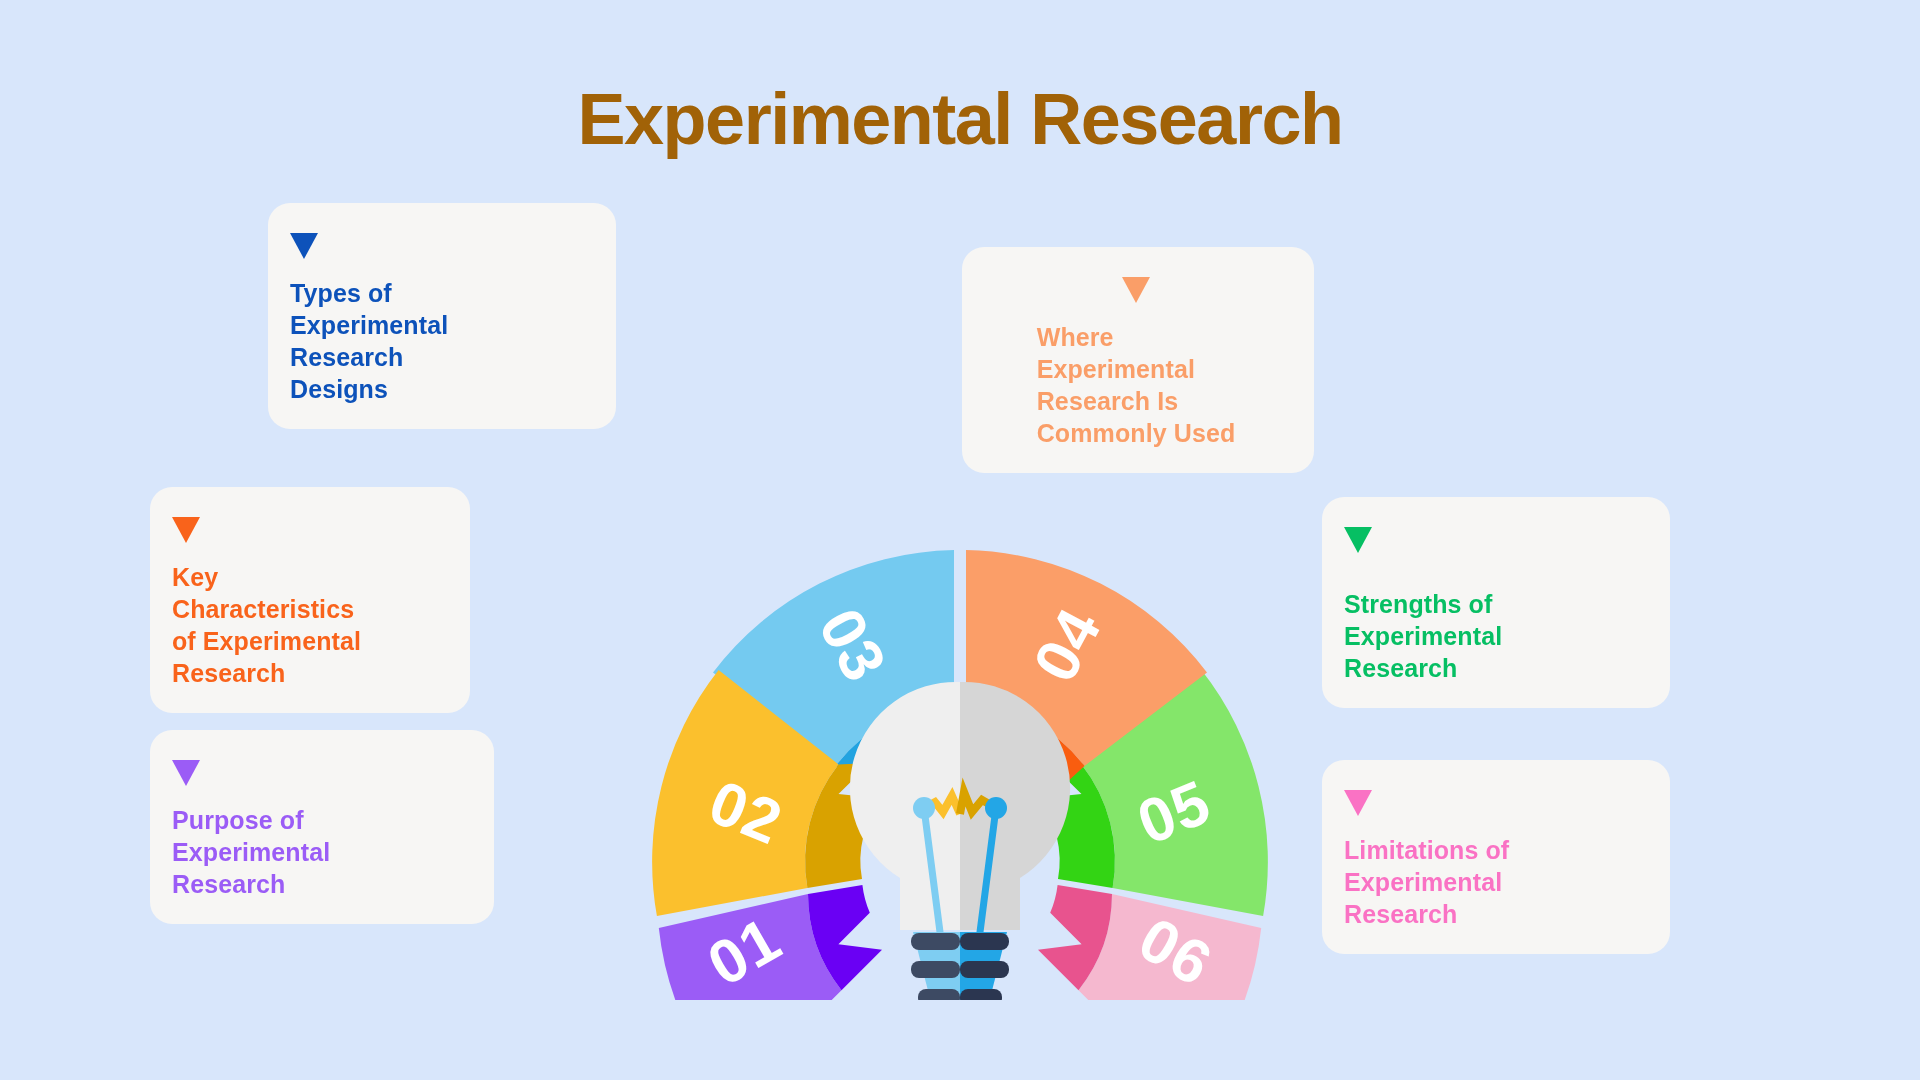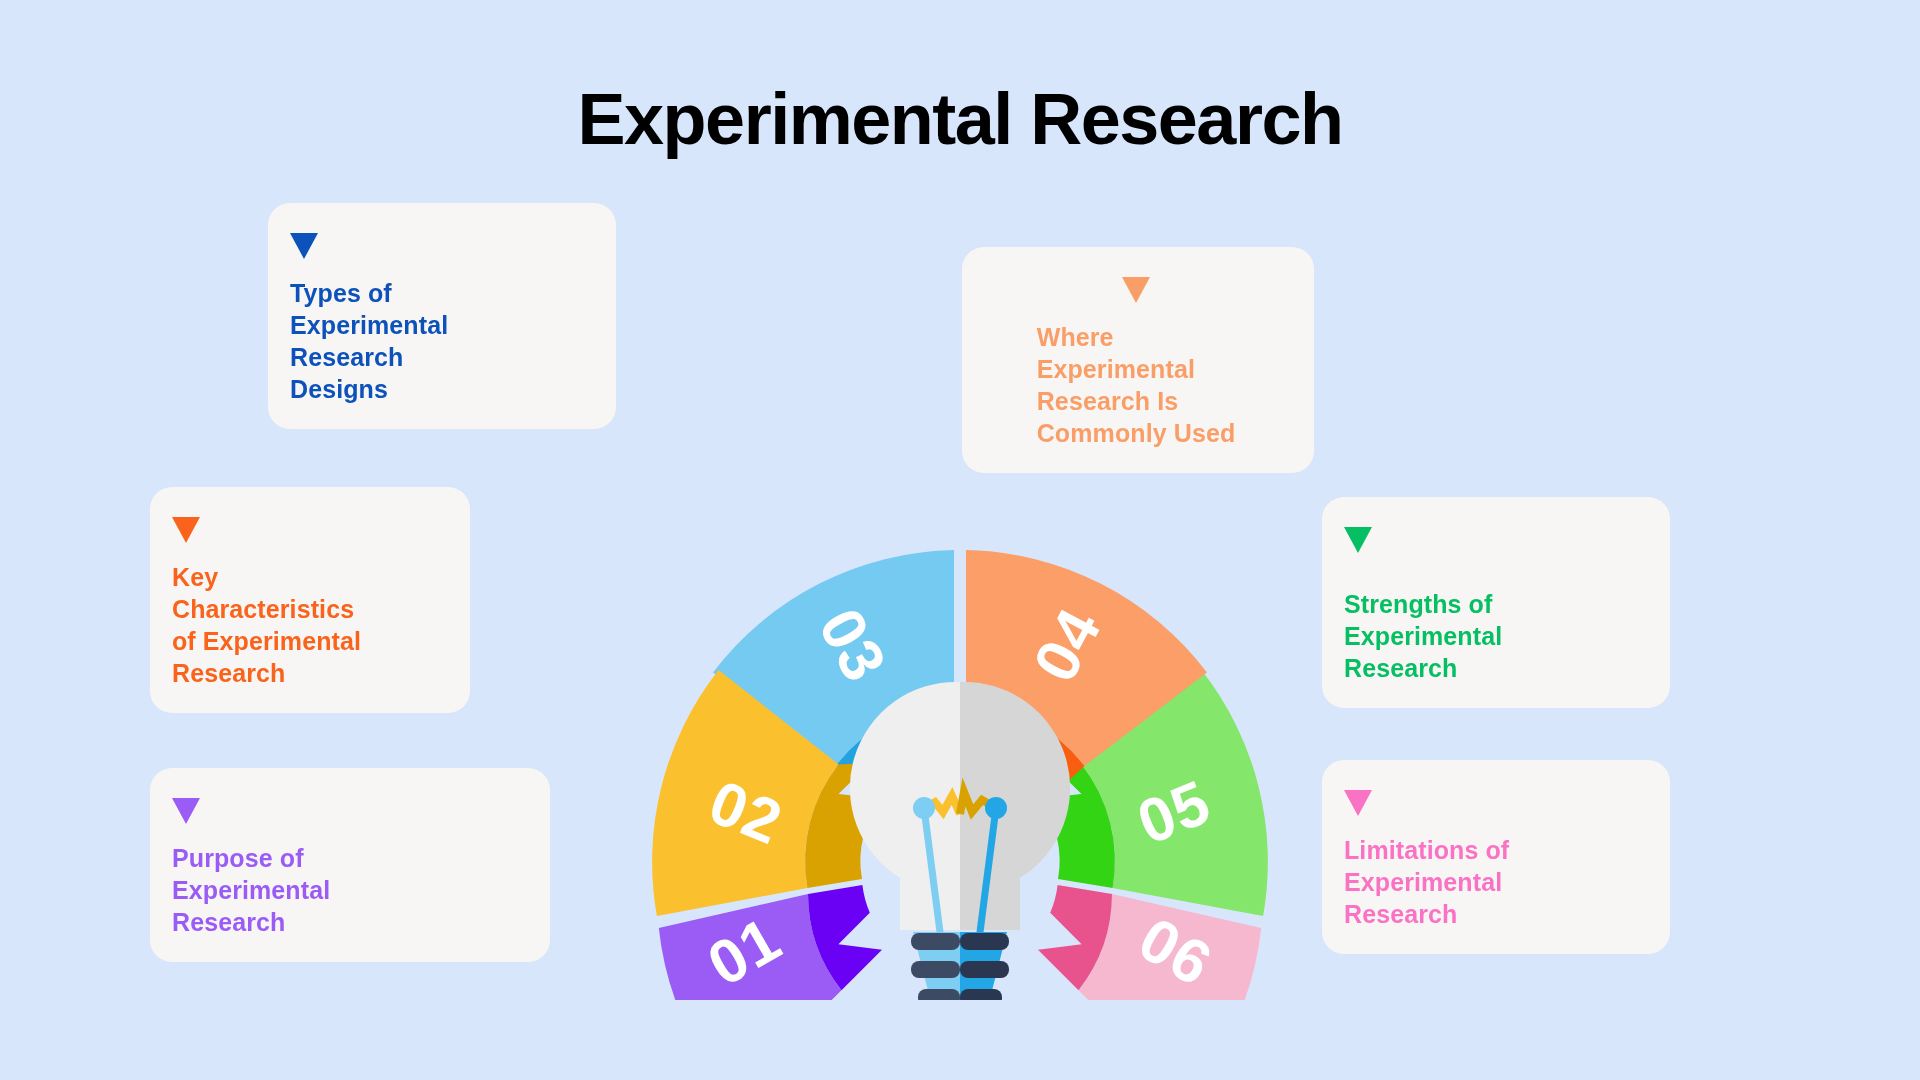--- a/index.html
+++ b/index.html
@@ -17,21 +17,21 @@
 
   
   .page-title{
     position:absolute;
     left:0; top:78px;
     width:1920px;
     text-align:center;
     font-size:72px;
     font-weight:800;
     letter-spacing:-1.5px;
-    color:#000000;
+    color:#a16207;
     font-family:"Liberation Sans", sans-serif;
   }
 
   
   .card{
     position:absolute;
     background:#f7f6f4;
     border-radius:22px;
     padding:22px 26px 24px 22px;
     display:flex;
@@ -51,21 +51,21 @@
     font-size:25px;
     font-weight:800;
     line-height:1.28;
     letter-spacing:0.1px;
     white-space:pre-line;
   }
 
   
   #card-03{ left:268px;  top:203px;  width:348px; }
   #card-02{ left:150px;  top:487px;  width:320px; }
-  #card-01{ left:150px;  top:768px;  width:400px; }
+  #card-01{ left:150px;  top:730px;  width:344px; }
   
   #card-04{ left:962px;  top:247px;  width:352px;align-items:center; }
   #card-05{ left:1322px; top:497px;  width:348px;gap:35px; }
   #card-06{ left:1322px; top:760px;  width:348px; }
 
   
   #wheel{
     position:absolute;
     left:560px; top:300px;
     width:800px; height:700px;

